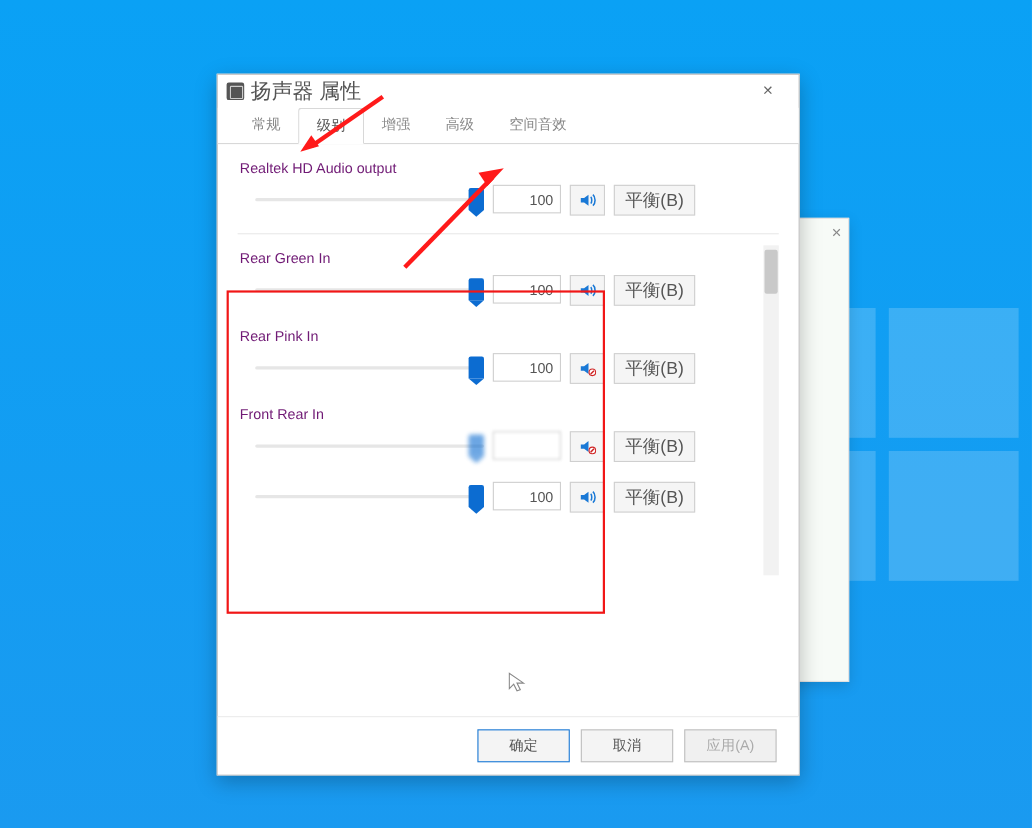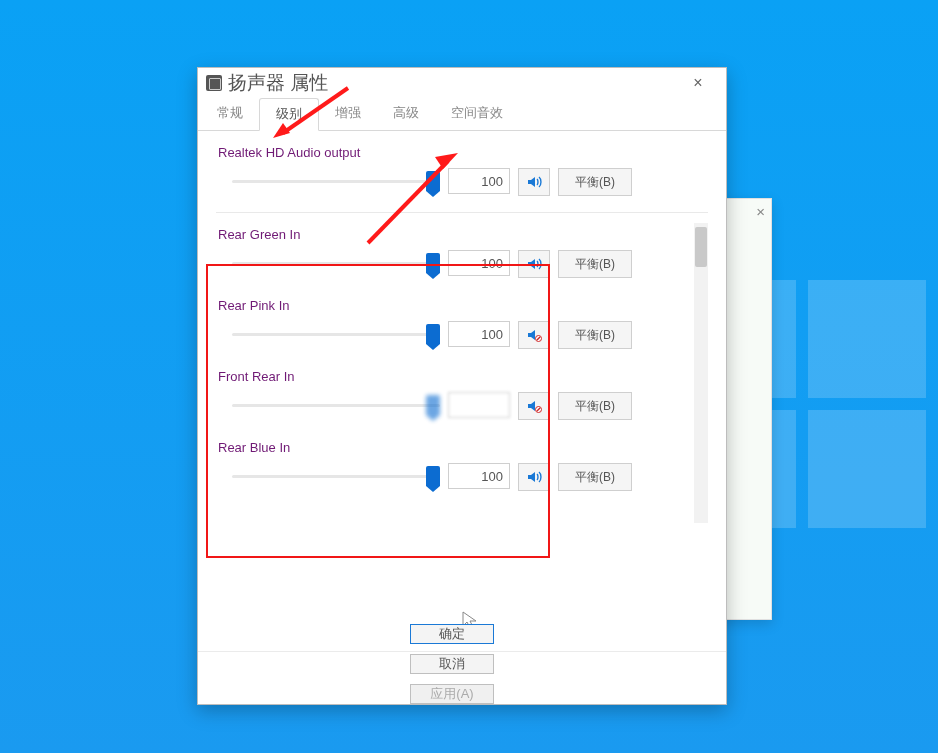--- a/index.html
+++ b/index.html
@@ -20,53 +20,53 @@
   
   .dlg{position:absolute;left:197px;top:67px;width:528px;height:636px;background:#fff;
     border:1px solid #bdbdbd;box-shadow:0 6px 18px rgba(0,0,0,.25);}
   .titlebar{height:30px;display:flex;align-items:center;padding:0 8px;color:#555;}
   .titlebar .ico{width:16px;height:16px;margin-right:6px;background:#555;border-radius:2px;position:relative;}
   .titlebar .ico::after{content:"";position:absolute;left:3px;top:3px;width:10px;height:10px;border:1px solid #ccc;border-radius:1px;}
   .titlebar .ttl{flex:1;font-size:19px;}
   .titlebar .x{width:40px;text-align:center;color:#666;font-size:16px;cursor:pointer;}
 
   
-  .tabs{display:flex;padding-left:3px;border-bottom:1px solid #d8d8d8;background:#fff;position:relative;}
+  .tabs{display:flex;padding-left:15px;border-bottom:1px solid #d8d8d8;background:#fff;position:relative;}
   .tabs .tab{padding:6px 16px 7px;color:#888;cursor:pointer;}
   .tabs .tab.active{color:#555;border:1px solid #d8d8d8;border-bottom:1px solid #fff;margin-bottom:-1px;border-top-left-radius:3px;border-top-right-radius:3px;background:#fff;}
 
   .content{padding:10px 18px 0 18px;height:498px;position:relative;box-sizing:border-box;}
   .section{margin-bottom:14px;}
   .section-title{color:#701a75;padding:4px 0 6px 2px;}
   .row{display:flex;align-items:flex-start;gap:8px;padding:2px 0 2px 16px;}
   .slider-wrap{position:relative;width:208px;height:26px;}
   .track{position:absolute;left:0;right:0;top:12px;height:3px;background:#e6e6e6;border-radius:2px;}
   .thumb{position:absolute;top:3px;width:14px;height:20px;background:#0c6cd1;border-radius:2px 2px 0 0;}
   .thumb::after{content:"";position:absolute;left:0;bottom:-6px;border-left:7px solid transparent;border-right:7px solid transparent;border-top:6px solid #0c6cd1;}
   .value-box{width:62px;height:26px;border:1px solid #cfcfcf;background:#fff;text-align:right;padding-right:6px;line-height:26px;color:#555;box-sizing:border-box;}
   .value-box.blur{color:#c9c9c9;filter:blur(1.5px);}
   .mute-btn{width:30px;height:26px;border:1px solid #cfcfcf;background:#f5f5f5;display:flex;align-items:center;justify-content:center;cursor:pointer;}
   .mute-btn svg{width:16px;height:16px;}
-  .bal-btn{width:72px;height:26px;border:1px solid #cfcfcf;background:#f5f5f5;color:#555;font-size:12px;cursor:pointer;display:flex;align-items:center;justify-content:center;}
+  .bal-btn{width:72px;height:26px;border:1px solid #cfcfcf;background:#f5f5f5;color:#555;font-size:16px;cursor:pointer;display:flex;align-items:center;justify-content:center;}
 
   .hr{border:none;border-top:1px solid #e9e9e9;margin:10px 0;}
 
   
   .scroll-area{position:relative;height:300px;}
   .scroll-bar{position:absolute;right:0;top:0;width:14px;height:100%;background:#f2f2f2;}
   .scroll-thumb{position:absolute;right:1px;top:4px;width:12px;height:40px;background:#c9c9c9;border-radius:2px;}
 
   
   .red-box{position:absolute;border:2px solid #f11616;pointer-events:none;}
   .arrow{position:absolute;pointer-events:none;}
   .arrow svg{overflow:visible;}
 
   
   .btnbar{position:absolute;left:0;right:0;bottom:0;height:52px;padding-right:20px;
-    display:flex;align-items:center;justify-content:flex-end;gap:10px;border-top:1px solid #ebebeb;background:#fff;flex-direction:column;}
+    display:flex;align-items:center;justify-content:flex-end;gap:10px;border-top:1px solid #ebebeb;background:#fff;}
   .btn{min-width:82px;height:28px;border:1px solid #bfbfbf;background:#f4f4f4;color:#555;font-size:13px;display:flex;align-items:center;justify-content:center;cursor:pointer;}
   .btn.primary{border-color:#1a79d6;}
   .btn.disabled{color:#ababab;background:#f0f0f0;cursor:default;}
 
   .cursor{position:absolute;width:18px;height:18px;left:264px;top:480px;}
 
 </style>
 </head>
 <body>
 
@@ -171,21 +171,20 @@
                 <path d="M2 6h3l4-3v10l-4-3H2z" fill="#1a79d6"></path>
                 <circle cx="12.5" cy="11.5" r="3" fill="#fff" stroke="#d02626"></circle>
                 <path d="M11 13l3-3" stroke="#d02626" stroke-width="1.4"></path>
               </svg>
           </div>
           <div class="bal-btn">平衡(B)</div>
         </div>
       </div>
 
       <div class="section">
-        <div class="section-title">Rear Blue In</div>
         <div class="row">
           <div class="slider-wrap">
               <div class="track"></div>
               <div class="thumb" style="left:194px;"></div>
             </div>
           <div class="value-box">100</div>
           <div class="mute-btn">
             <svg viewBox="0 0 16 16">
                 <path d="M2 6h3l4-3v10l-4-3H2z" fill="#1a79d6"></path>
                 <path d="M11 5c1.3 1 1.3 5 0 6M13 3c2.6 2 2.6 8 0 10" stroke="#1a79d6" stroke-width="1.4" fill="none"></path>

